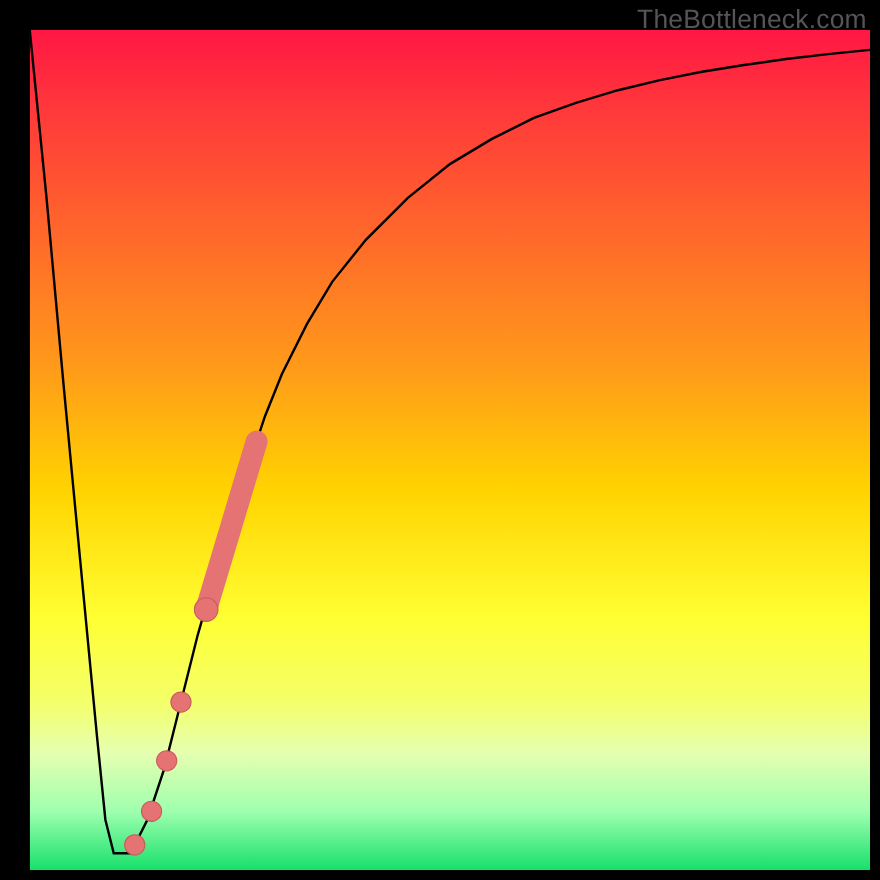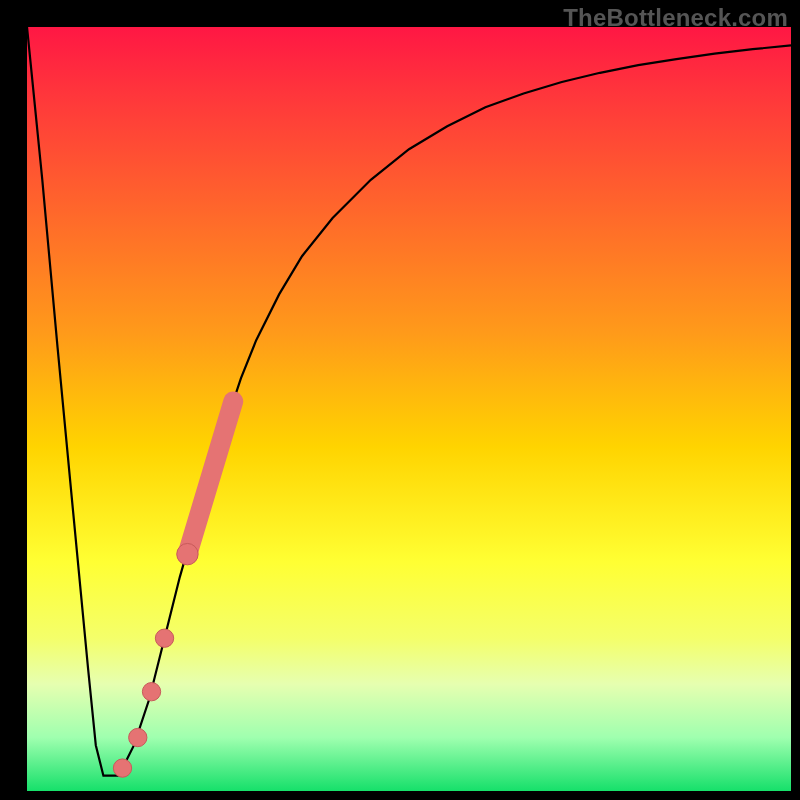--- a/index.html
+++ b/index.html
@@ -23,21 +23,21 @@
     top: 27px;
     width: 764px;
     height: 764px;
   }
   .watermark {
     position: absolute;
     top: 4px;
     right: 12px;
     color: #555;
     font-size: 24px;
-    font-weight: 700;
+    font-weight: 400;
     letter-spacing: 0.2px;
     user-select: none;
     text-align: center;
   }
   svg { display: block; }
 </style>
 </head>
 <body>
 
 <div class="frame">

